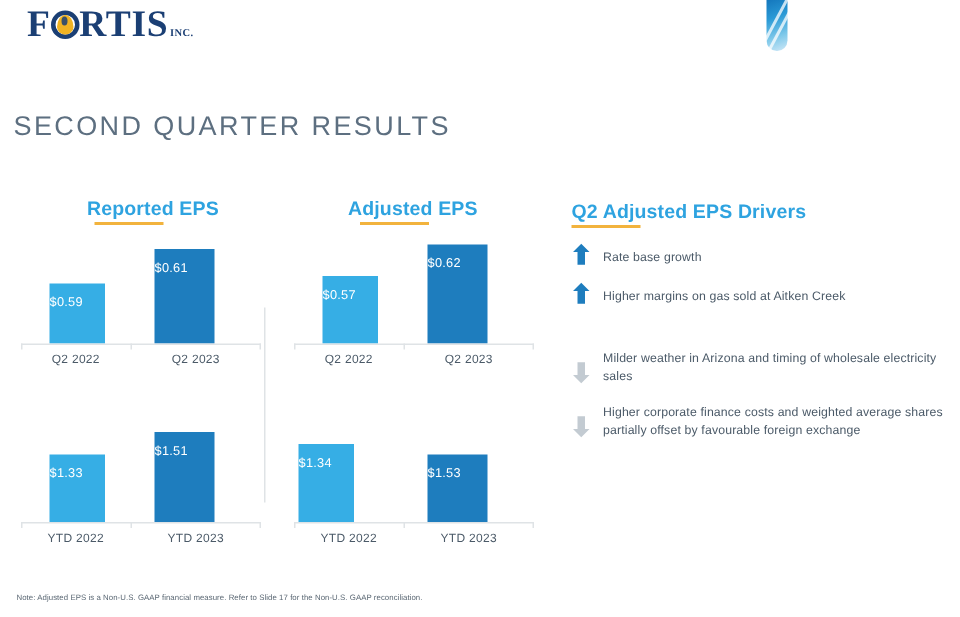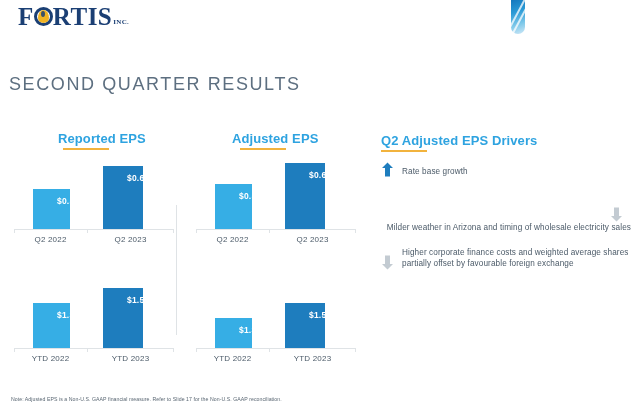--- a/index.html
+++ b/index.html
@@ -160,23 +160,22 @@
   }
   .bar.light { background: #36aee5; }
   .bar.dark  { background: #1e7dbe; }
   .bar-label {
     position: absolute;
     top: 7px;
     left: 0;
     right: 0;
     color: #ffffff;
     font-size: 8.5px;
-    font-weight: bold;
+    font-weight: normal;
     letter-spacing: .2px;
-    padding-left: 24px;
   }
   .cat-label {
     position: absolute;
     text-align: center;
     font-size: 8px;
     color: #4b5a68;
     letter-spacing: .2px;
     white-space: nowrap;
   }
 
@@ -293,21 +292,21 @@
   </div>
   <div class="axis" style="top:63px; width:160px;"></div>
   <div class="tickmark" style="left:0px;   top:63px;"></div>
   <div class="tickmark" style="left:73px;  top:63px;"></div>
   <div class="tickmark" style="left:159px; top:63px;"></div>
 </div>
 <div class="cat-label" style="left:14px; top:354px; width:73px;">YTD 2022</div>
 <div class="cat-label" style="left:87px; top:354px; width:87px;">YTD 2023</div>
 
 <div class="chart" style="left:196px; top:285px; width:160px; height:63px;">
-  <div class="bar light" style="left:19px; width:37px; height:30px;">
+  <div class="bar light" style="left:3px; width:37px; height:52px;">
     <span class="bar-label">$1.34</span>
   </div>
   <div class="bar dark" style="left:89px; width:40px; height:45px;">
     <span class="bar-label">$1.53</span>
   </div>
   <div class="axis" style="top:63px; width:160px;"></div>
   <div class="tickmark" style="left:0px;   top:63px;"></div>
   <div class="tickmark" style="left:73px;  top:63px;"></div>
   <div class="tickmark" style="left:159px; top:63px;"></div>
 </div>
@@ -319,22 +318,30 @@
   <div class="driver-row" style="margin-top:32px;">
     <span class="driver-arrow">
       <svg width="13" height="15" viewBox="0 0 13 15">
           <path d="M6.5 0.5 L12 6 L9 6 L9 14.5 L4 14.5 L4 6 L1 6 Z" fill="#1e7dbe"></path>
         </svg>
     </span>
     <span class="driver-text">Rate base growth</span>
   </div>
 
 
-
-  <div class="driver-row" style="margin-top:30px;flex-direction:column;">
+  <div class="driver-row">
+    <span class="driver-arrow">
+      <svg width="13" height="15" viewBox="0 0 13 15">
+          <path d="M6.5 0.5 L12 6 L9 6 L9 14.5 L4 14.5 L4 6 L1 6 Z" fill="#1e7dbe"></path>
+        </svg>
+    </span>
+    <span class="driver-text">Higher margins on gas sold at Aitken Creek</span>
+  </div>
+
+  <div class="driver-row" style="margin-top:30px;">
     <span class="driver-arrow">
       <svg width="13" height="15" viewBox="0 0 13 15">
           <path d="M6.5 14.5 L12 9 L9 9 L9 0.5 L4 0.5 L4 9 L1 9 Z" fill="#c3cbd2"></path>
         </svg>
     </span>
     <span class="driver-text">Milder weather in Arizona and timing of wholesale electricity sales</span>
   </div>
 
   <div class="driver-row" style="margin-top:13px;">
     <span class="driver-arrow">

